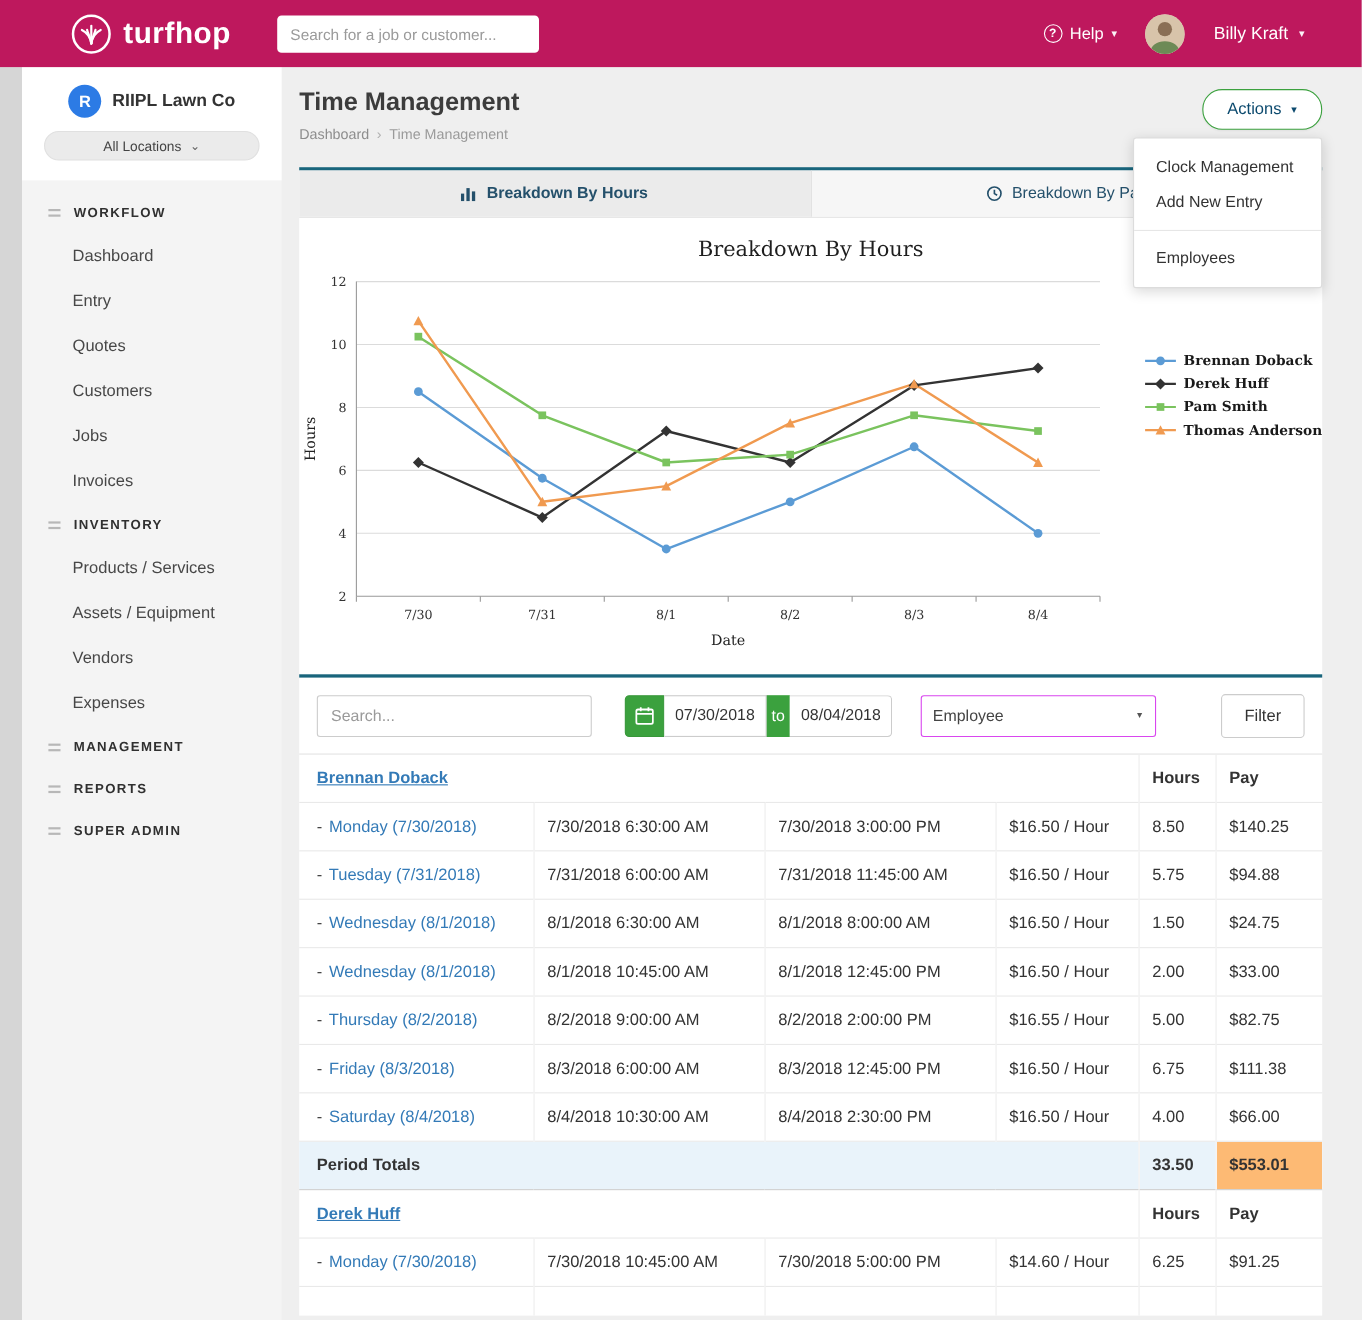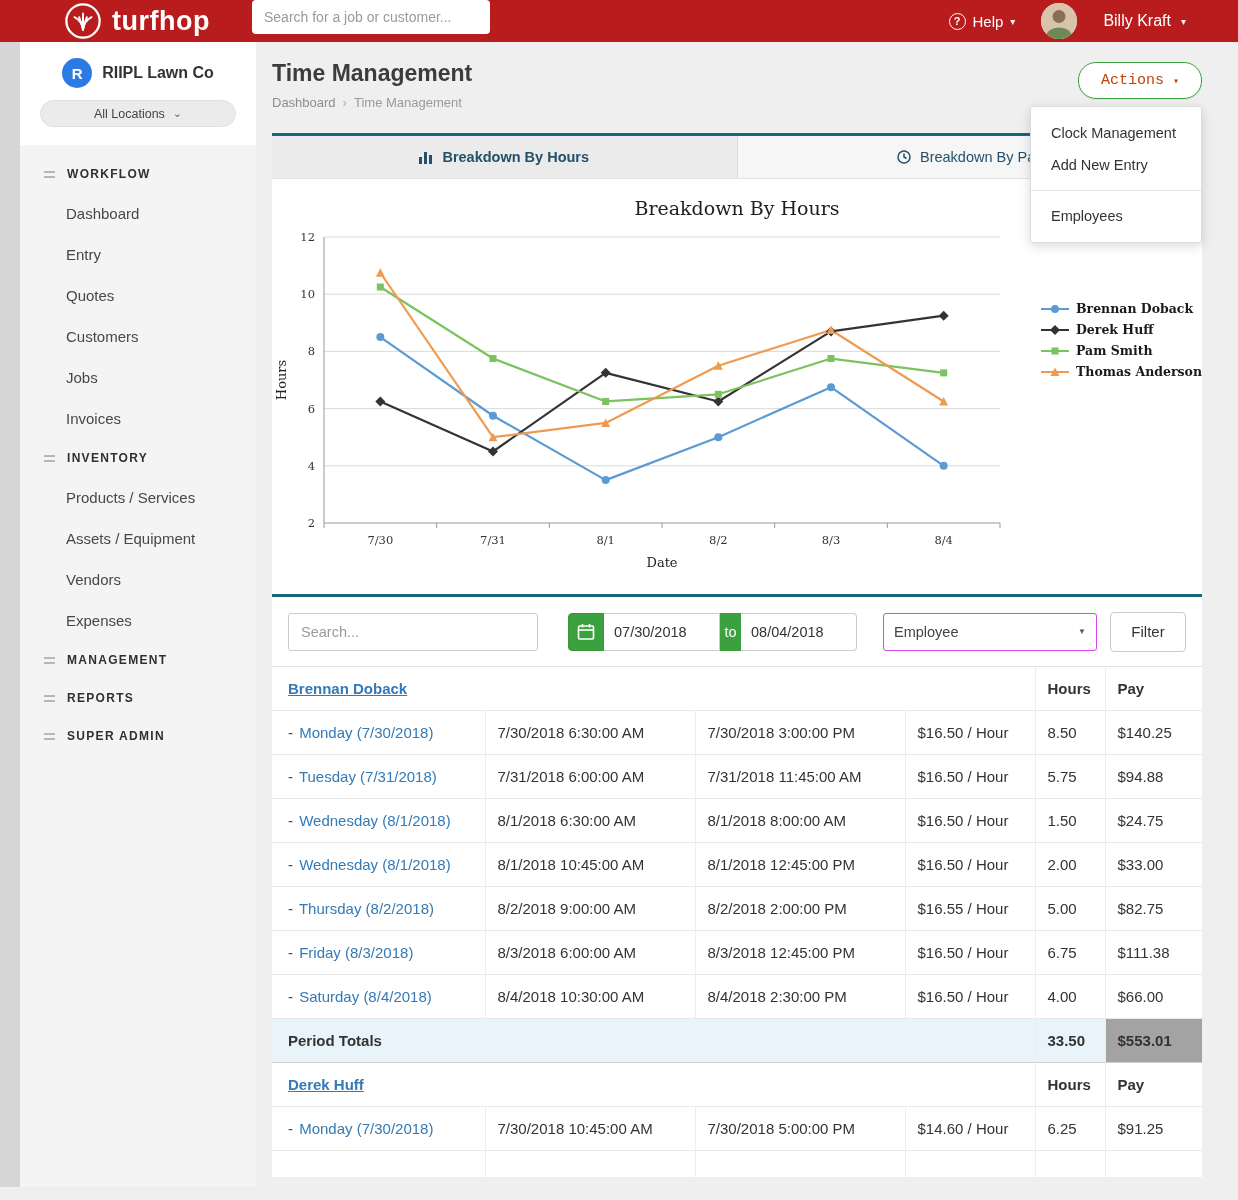--- a/index.html
+++ b/index.html
@@ -1,20 +1,20 @@
 <!DOCTYPE html>
 <html><head>
 <meta charset="utf-8">
 <style>
 *{margin:0;padding:0;box-sizing:border-box}
 html,body{width:1238px;height:1200px;overflow:hidden}
 body{font-family:"Liberation Sans",sans-serif;background:#efefef;position:relative;color:#333}
 
 
-.topbar{height:42px;background:#b91c1c;display:flex;padding:0 52px 0 64px;position:relative;z-index:60}
+.topbar{height:61px;background:#be185d;display:flex;align-items:center;padding:0 52px 0 64px;position:relative;z-index:60}
 .brand{display:flex;align-items:center;gap:10px;color:#fff;cursor:pointer}
 .brand-text{font-size:27px;font-weight:700;letter-spacing:.5px}
 .topbar-search{margin-left:42px;width:238px;height:34px;border:none;border-radius:4px;padding:0 12px;font-size:14px;color:#333;outline:none;font-family:"Liberation Sans",sans-serif}
 .topbar-search::placeholder{color:#9a9a9a}
 .topbar-right{margin-left:auto;display:flex;align-items:center;gap:26px;color:#fff}
 .help{display:flex;align-items:center;gap:7px;font-size:15px;cursor:pointer}
 .qmark{width:17px;height:17px;border:1.5px solid #fff;border-radius:50%;display:flex;align-items:center;justify-content:center;font-size:11px;font-weight:700}
 .chev{font-size:10px;opacity:.95}
 .avatar{width:36px;height:36px;border-radius:50%;overflow:hidden;background:#e8d9c8;flex:none;cursor:pointer}
 .user{display:flex;align-items:center;gap:10px;font-size:16px;cursor:pointer}
@@ -33,21 +33,21 @@
 .dash-icon i{display:block;width:11px;height:2px;background:#b7b7b7}
 .nav-item{padding:12px 0 12px 46px;font-size:15px;color:#474747;cursor:pointer}
 
 
 .main{flex:1;min-width:0;padding:18px 36px 0 16px;overflow:hidden}
 .page-head{position:relative;z-index:40;margin-bottom:23px}
 .page-title{font-size:23px;font-weight:600;color:#3c3c3c}
 .breadcrumb{margin-top:8px;font-size:13px;color:#9a9a9a}
 .breadcrumb a{color:#8d8d8d;text-decoration:none;cursor:pointer}
 .breadcrumb .sep{margin:0 7px;color:#b0b0b0}
-.actions-btn{position:absolute;right:0;top:2px;background:#fff;border:1px solid #3ba13e;color:#c2410c;font-size:15px;padding:9px 22px;border-radius:18px;display:flex;gap:9px;align-items:center;cursor:pointer;font-family:Liberation Mono, monospace;box-shadow:0 1px 2px rgba(0,0,0,.06)}
+.actions-btn{position:absolute;right:0;top:2px;background:#fff;border:1px solid #3ba13e;color:#0c4a6e;font-size:15px;padding:9px 22px;border-radius:18px;display:flex;gap:9px;align-items:center;cursor:pointer;font-family:Liberation Sans, sans-serif;box-shadow:0 1px 2px rgba(0,0,0,.06)}
 .actions-caret{font-size:10px}
 .actions-menu{position:absolute;right:0;top:46px;width:172px;background:#fff;border:1px solid #dcdcdc;border-radius:3px;box-shadow:0 3px 12px rgba(0,0,0,.15);padding:10px 0;z-index:50}
 .menu-item{padding:8px 20px;font-size:14.5px;color:#333;cursor:pointer;white-space:nowrap}
 .menu-divider{border-top:1px solid #e6e6e6;margin:9px 0}
 
 
 .panel{background:#fff;border-top:3px solid #19657c}
 .tabs{display:flex;height:43px;border-bottom:1px solid #e2e2e2}
 .tab{flex:1;display:flex;align-items:center;justify-content:center;gap:9px;font-size:14.5px;color:#24506b;background:#f6f6f6;cursor:pointer}
 .tab.active{background:#ebebeb;font-weight:700}
@@ -60,40 +60,40 @@
 .legend-item{display:flex;align-items:center;gap:6px;margin-bottom:6px;font-family:"DejaVu Serif",serif;font-weight:700;font-size:12.5px;color:#1a1a1a;white-space:nowrap}
 .tick{font-family:"DejaVu Serif",serif;font-size:11.5px;fill:#333}
 .axis-label{font-family:"DejaVu Serif",serif;font-size:13px;fill:#222}
 
 
 .filter-row{height:70px;display:flex;align-items:center;padding:0 16px;border-bottom:1px solid #e3e3e3}
 .table-search{width:250px;height:38px;border:1px solid #ccc;border-radius:3px;padding:0 12px;font-size:14.5px;outline:none;font-family:"Liberation Sans",sans-serif}
 .table-search::placeholder{color:#9a9a9a}
 .date-range{display:flex;align-items:center;margin-left:30px}
 .cal-btn{width:36px;height:38px;background:#3ba13e;border:1px solid #379739;border-radius:4px 0 0 4px;display:flex;align-items:center;justify-content:center;cursor:pointer}
-.date-input{width:116px;height:38px;border:1px solid #ccc;border-left:none;padding:0 10px;font-size:14.5px;color:#333;outline:none;font-family:"Liberation Sans",sans-serif}
+.date-input{width:93px;height:38px;border:1px solid #ccc;border-left:none;padding:0 10px;font-size:14.5px;color:#333;outline:none;font-family:"Liberation Sans",sans-serif}
 .to-badge{width:21px;height:38px;background:#3ba13e;color:#fff;display:flex;align-items:center;justify-content:center;font-size:14.5px}
 .date-input.last{border-left:none;border-radius:0 4px 4px 0}
 .emp-select{margin-left:26px;width:214px;height:38px;border:1px solid #d946ef;border-radius:3px;background:#fff;display:flex;align-items:center;justify-content:space-between;padding:0 10px;font-size:14.5px;color:#444;cursor:pointer}
 .sel-arrow{font-size:8px;color:#555}
 .filter-btn{margin-left:auto;width:76px;height:40px;background:#fff;border:1px solid #ccc;border-radius:4px;font-size:15px;color:#333;cursor:pointer;font-family:"Liberation Sans",sans-serif}
 
 
 table.time-table{width:100%;border-collapse:collapse;table-layout:fixed;font-size:15px;color:#333}
 .time-table td{padding:13px 12px;border-top:1px solid #e9e9e9;white-space:nowrap;overflow:hidden}
 .time-table td + td{border-left:1px solid #ededed}
 .time-table tr:first-child td{border-top:none}
 .time-table td:first-child{padding-left:16px}
 .emp-link{color:#337ab7;font-weight:700;text-decoration:underline;cursor:pointer}
 .day-link{color:#337ab7;text-decoration:none;cursor:pointer}
 .dash{color:#444;margin-right:2px}
 td.b{font-weight:700}
 tr.group-header.not-first td{border-top:1px solid #cfcfcf}
 tr.totals td{background:#e9f3fa;font-weight:700}
-tr.totals td.pay-cell{background:#a3a3a3}
+tr.totals td.pay-cell{background:#fdba74}
 </style>
 </head>
 <body>
 
 <header class="topbar">
   <div class="brand">
     <svg viewBox="0 0 40 40" width="38" height="38">
       <circle cx="20" cy="20" r="17.5" fill="none" stroke="#fff" stroke-width="2.4"></circle>
       <g stroke="#fff" stroke-width="2.1" fill="none" stroke-linecap="round">
         <path d="M20 29V12"></path>

